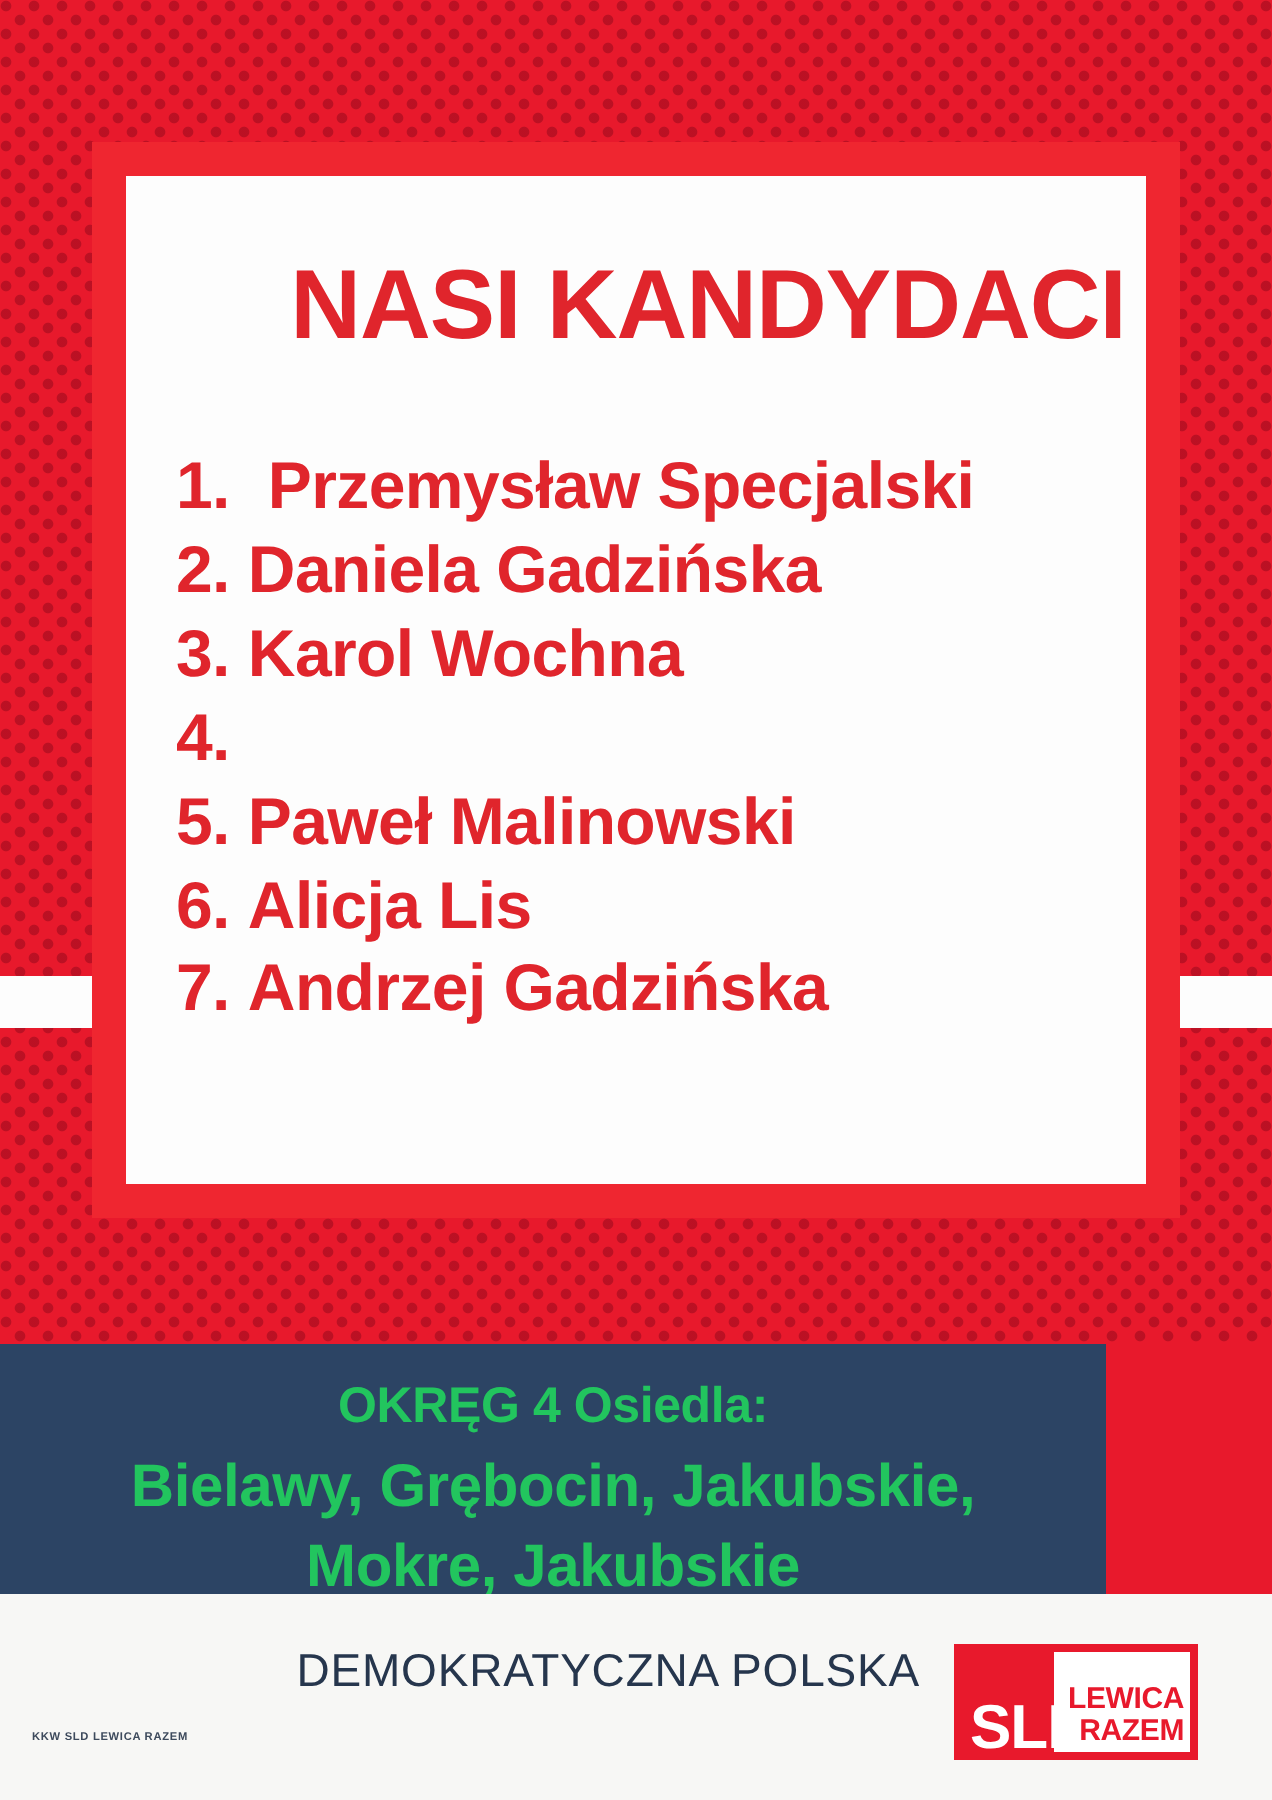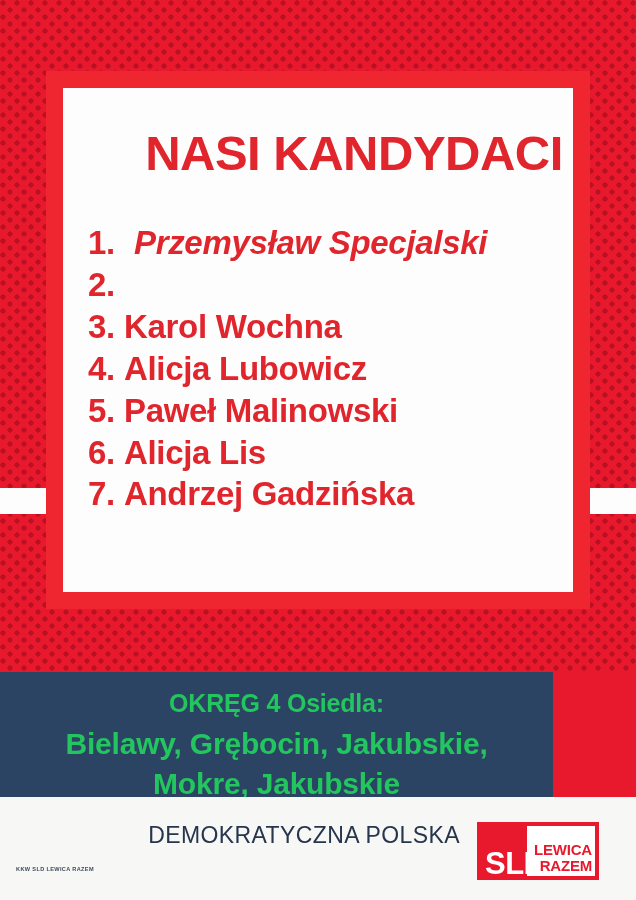--- a/index.html
+++ b/index.html
@@ -86,21 +86,21 @@
     align-items: baseline;
     color: #e0252c;
     font-size: 33px;
     font-weight: bold;
     line-height: 1.27;
     letter-spacing: -0.3px;
     white-space: nowrap;
   }
   .cand-num { flex: 0 0 auto; }
   .cand-name { flex: 0 0 auto; margin-left: 9px; }
-  .cand-row.first .cand-name { margin-left: 19px; font-style: italic; }
+  .cand-row.first .cand-name { margin-left: 19px; }
 
   
   .navy-band {
     position: absolute;
     left: 0;
     top: 672px;
     width: 553px;
     height: 125px;
     background: #2c4464;
     color: #22c55e;
@@ -208,30 +208,30 @@
 
   <div class="cand-list">
 
     <div class="cand-row first">
       <span class="cand-num">1.</span>
       <span class="cand-name">Przemysław Specjalski</span>
     </div>
 
     <div class="cand-row">
       <span class="cand-num">2.</span>
+      <span class="cand-name">Daniela Gadzińska</span>
     </div>
 
     <div class="cand-row">
       <span class="cand-num">3.</span>
       <span class="cand-name">Karol Wochna</span>
     </div>
 
     <div class="cand-row">
       <span class="cand-num">4.</span>
-      <span class="cand-name">Alicja Lubowicz</span>
     </div>
 
     <div class="cand-row">
       <span class="cand-num">5.</span>
       <span class="cand-name">Paweł Malinowski</span>
     </div>
 
     <div class="cand-row">
       <span class="cand-num">6.</span>
       <span class="cand-name">Alicja Lis</span>

